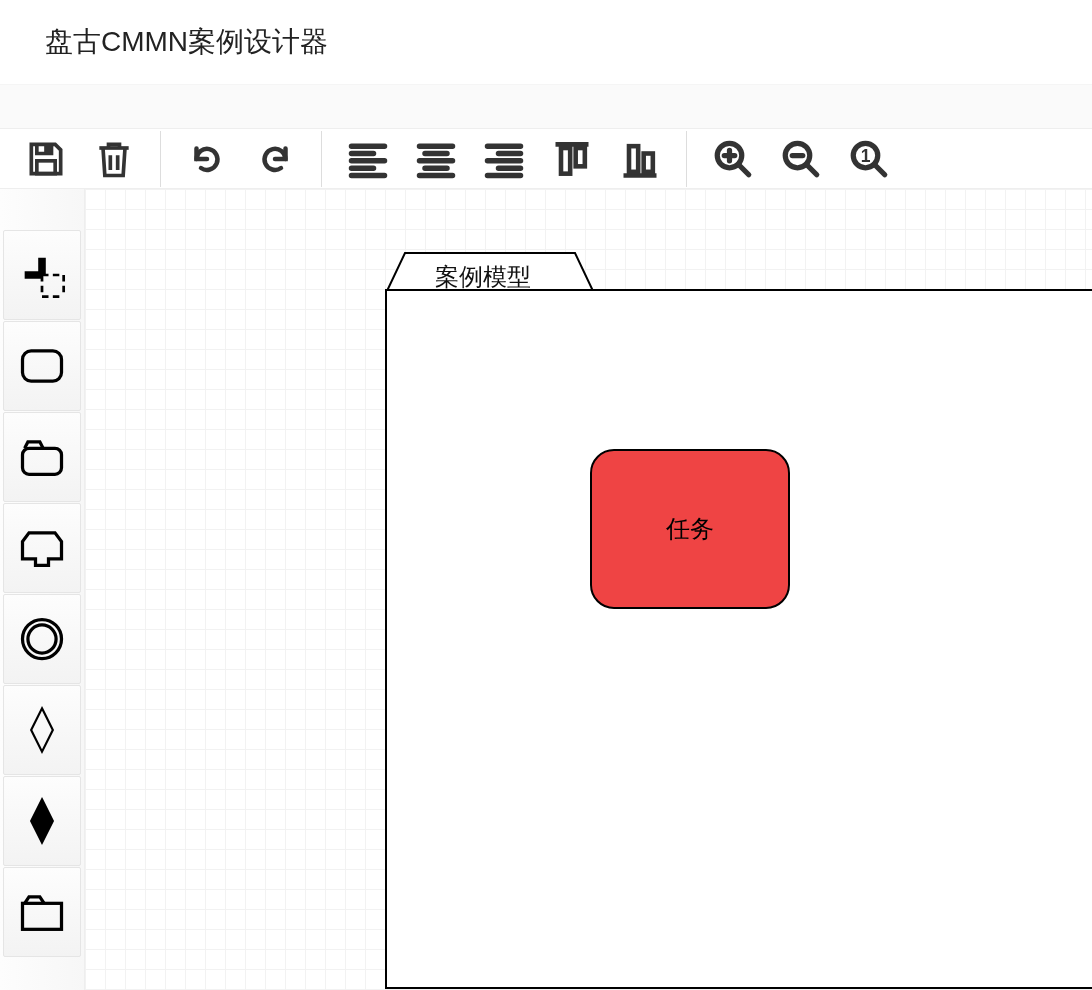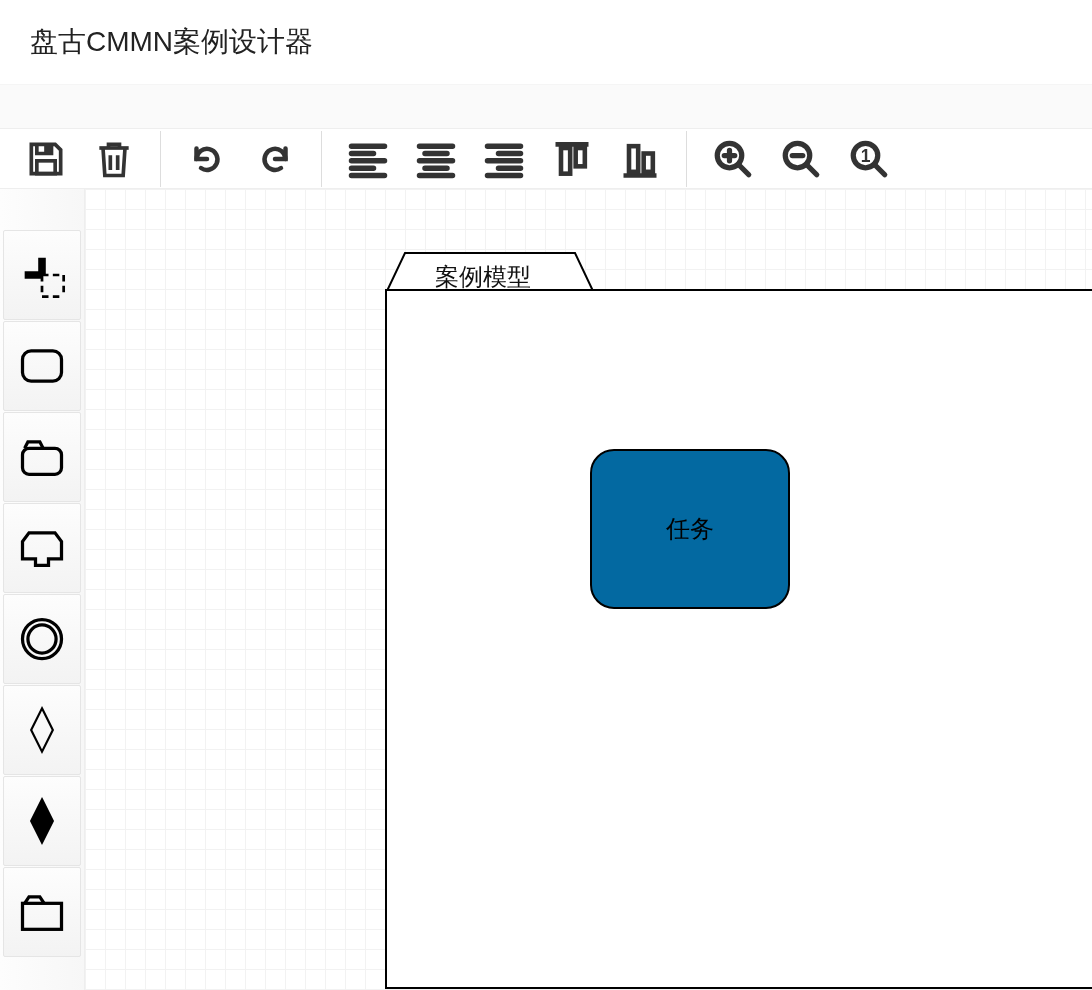--- a/index.html
+++ b/index.html
@@ -1,17 +1,17 @@
 <!DOCTYPE html>
 <html><head>
 <meta charset="utf-8">
 <style>
   * { box-sizing: border-box; margin: 0; padding: 0; }
   html, body { width: 1092px; height: 990px; font-family: -apple-system, "Helvetica Neue", Arial, sans-serif; background: #fff; overflow: hidden; }
-  .header { height: 85px; display: flex; align-items: center; padding-left: 30px; border-bottom: 1px solid #f5f5f5; }
+  .header { height: 85px; display: flex; align-items: center; padding-left: 45px; border-bottom: 1px solid #f5f5f5; }
   .header-title { font-size: 28px; color: #222; }
   .subheader { height: 44px; background: #fafafa; border-bottom: 1px solid #eee; }
   .toolbar { height: 60px; display: flex; align-items: center; padding: 0 12px; border-bottom: 1px solid #eee; }
   .toolbar-group { display: flex; align-items: center; height: 100%; }
   .toolbar-btn { width: 68px; height: 60px; display: flex; align-items: center; justify-content: center; cursor: pointer; }
   .toolbar-btn svg { width: 44px; height: 44px; }
   .toolbar-btn.redo svg, .toolbar-btn.undo svg { width: 36px; height: 36px; }
   .toolbar-btn.zoom svg { width: 42px; height: 42px; }
   .toolbar-sep { width: 1px; height: 56px; background: #ddd; margin: 0 12px; }
   .workspace { position: relative; flex: 1; height: calc(990px - 85px - 44px - 60px); display: flex; font-family: Liberation Mono, monospace; }
@@ -24,21 +24,21 @@
       linear-gradient(to right, #f2f2f2 1px, transparent 1px),
       linear-gradient(to bottom, #f2f2f2 1px, transparent 1px),
       linear-gradient(to right, #eaeaea 1px, transparent 1px),
       linear-gradient(to bottom, #eaeaea 1px, transparent 1px);
     background-size: 20px 20px, 20px 20px, 80px 80px, 80px 80px;
   }
   .case-box { position:absolute; left: 300px; top: 100px; width: 800px; height: 700px; border: 2px solid #000; background:#fff; }
   .case-tab { position:absolute; left:300px; top:62px; width: 210px; height: 40px; }
   .case-tab svg { width:100%; height:100%; display:block; }
   .case-tab-label { position:absolute; left: 350px; top: 72px; font-size: 24px; color:#111; }
-  .task-node { position:absolute; left: 505px; top: 260px; width: 200px; height: 160px; border: 2px solid #000; border-radius: 24px; background:#0369a1; display:flex; align-items:center; justify-content:center; font-size: 24px; }
+  .task-node { position:absolute; left: 505px; top: 260px; width: 200px; height: 160px; border: 2px solid #000; border-radius: 24px; background:#ef4444; display:flex; align-items:center; justify-content:center; font-size: 24px; }
 </style>
 </head>
 <body>
 
 <div class="header">
   <div class="header-title">盘古CMMN案例设计器</div>
 </div>
 
 <div class="subheader"></div>
 

